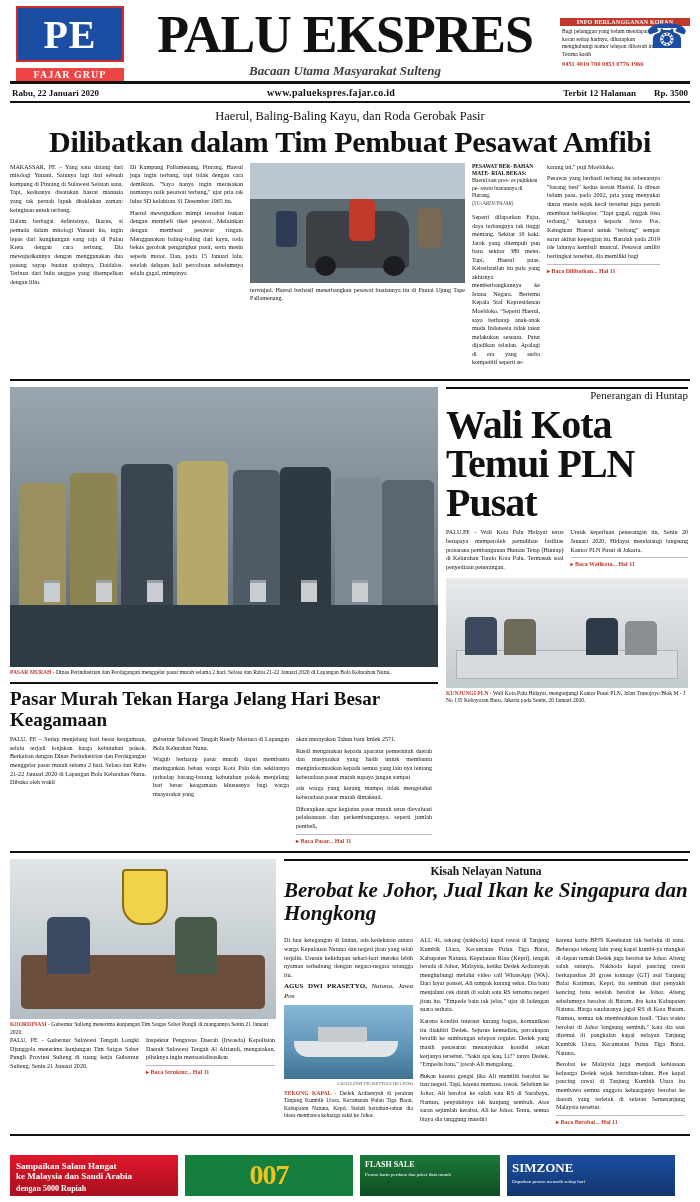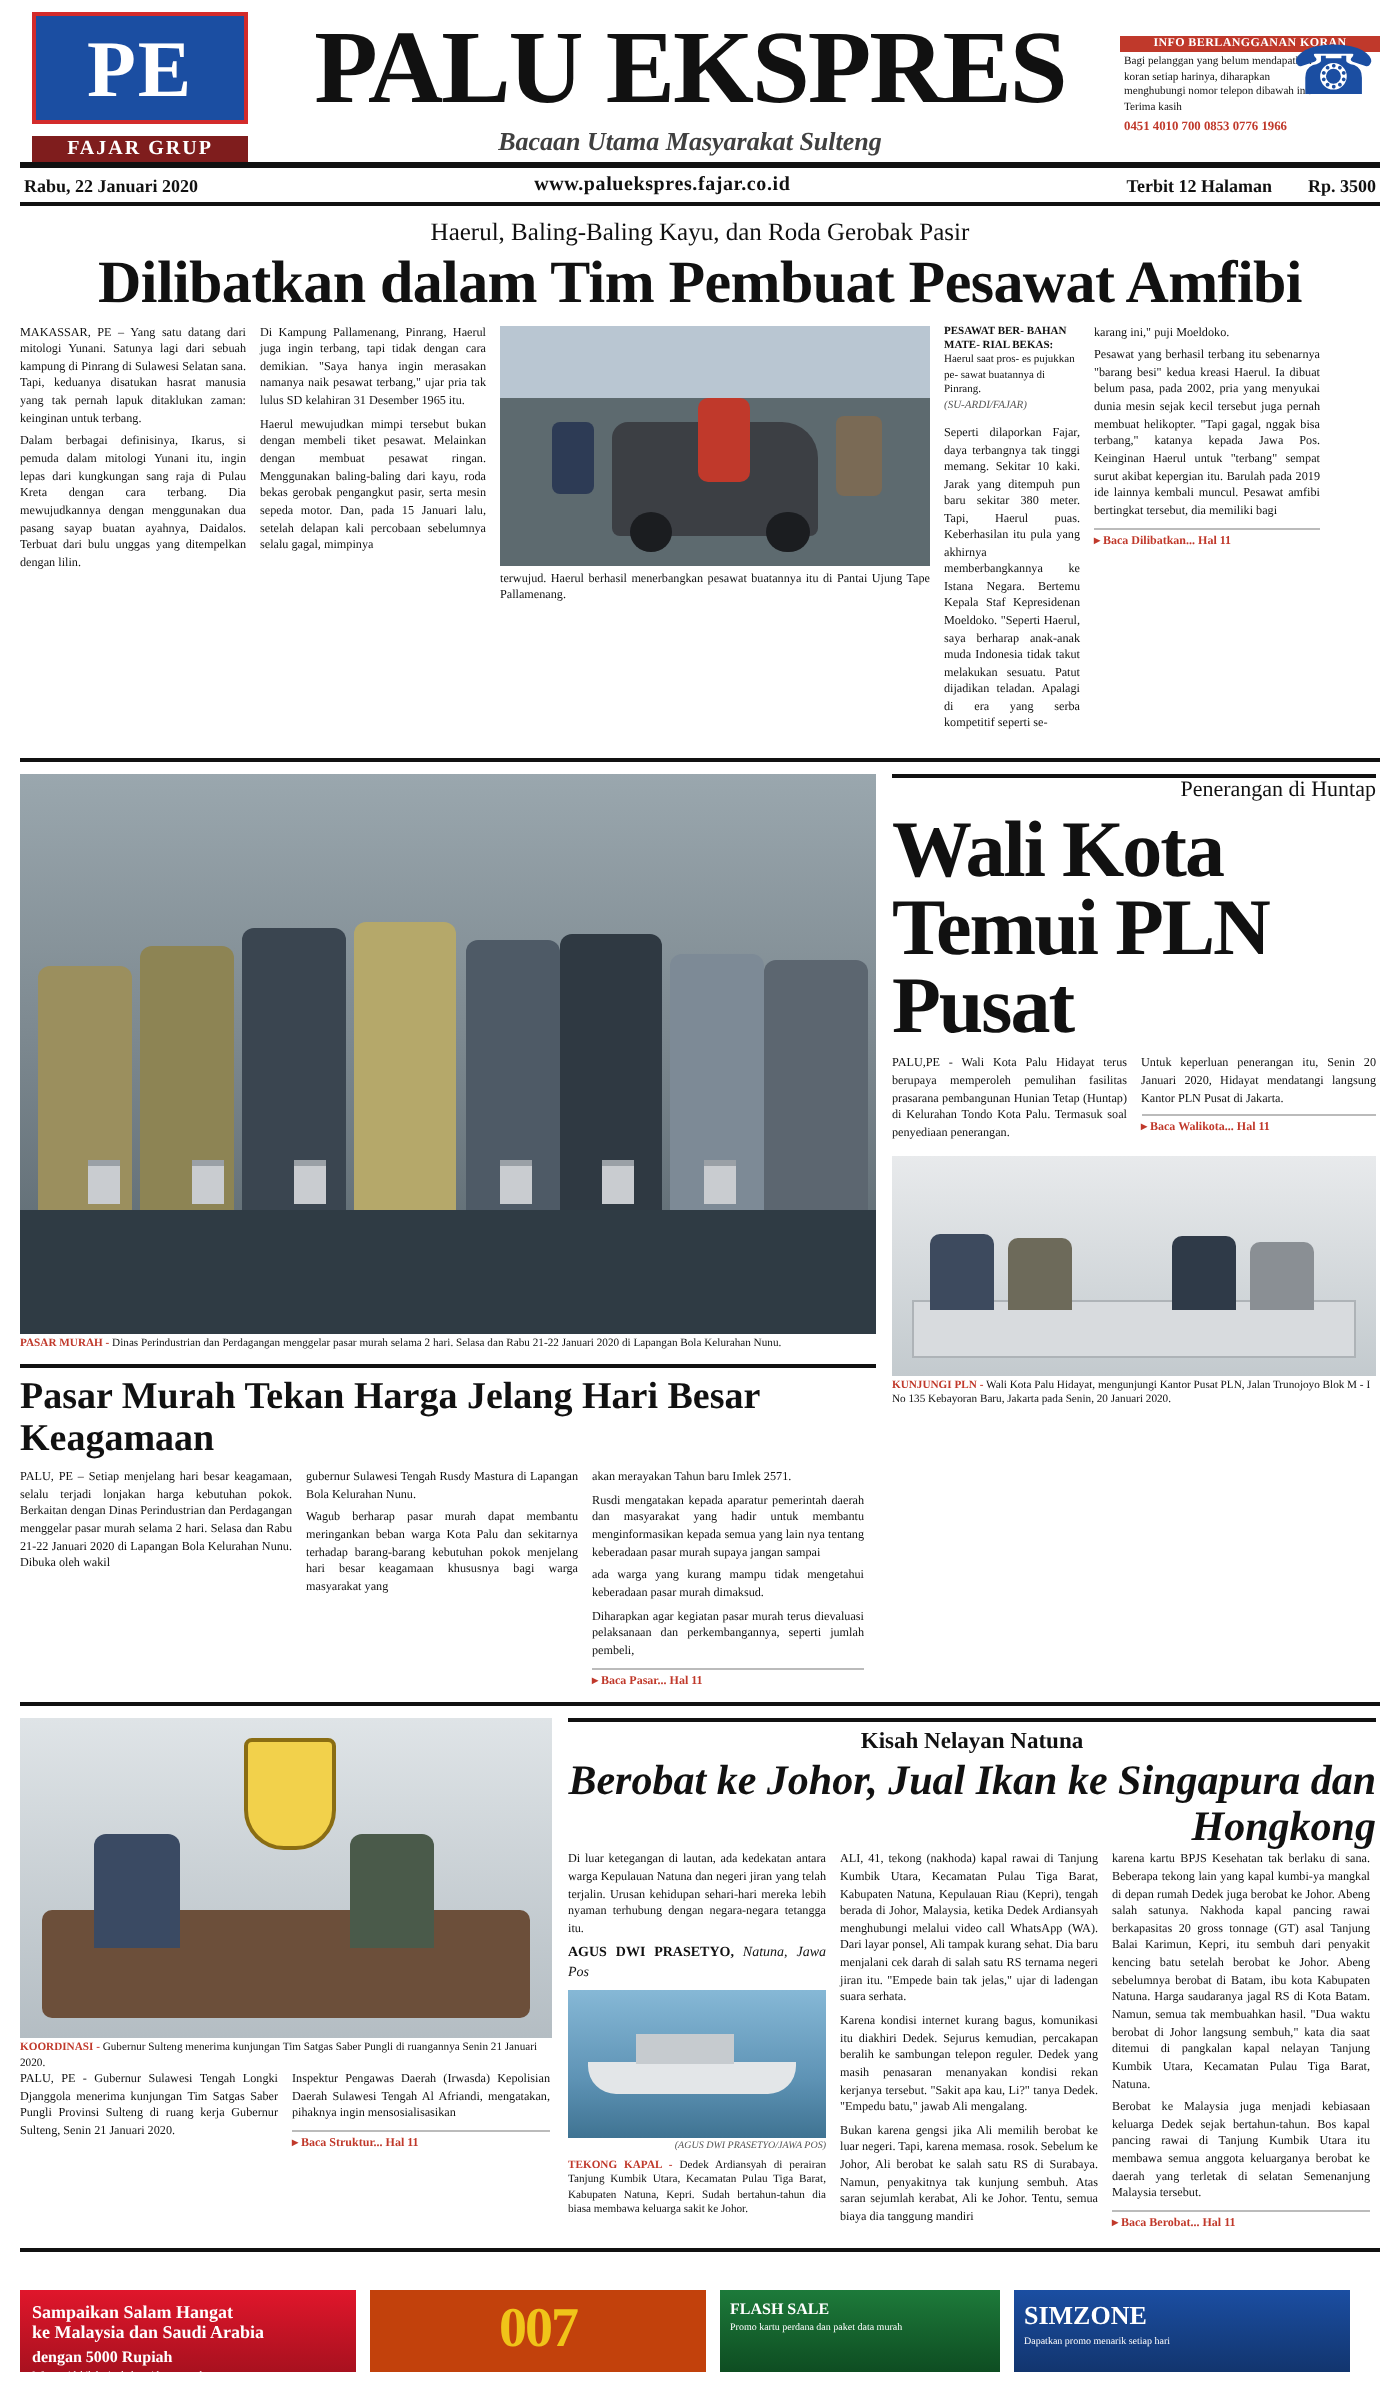--- a/index.html
+++ b/index.html
@@ -16,21 +16,21 @@
   
   .masthead { display:flex; align-items:stretch; height:78px; border-bottom:3px solid #111; }
   .logo-box { width:120px; display:flex; flex-direction:column; align-items:center; justify-content:space-between; }
   .logo-pe {
     width:108px; height:56px; background:#1b4ea2; color:#fff;
     display:flex; align-items:center; justify-content:center;
     font-family:"Liberation Serif", serif; font-weight:bold; font-size:40px;
     letter-spacing:1px; border:2px solid #d32b2b; position:relative;
   }
   .logo-sub {
-    width:108px; background:#7f1d1d; color:#fff; text-align:center;
+    width:108px; background:#ef4444; color:#fff; text-align:center;
     font-size:10px; font-weight:bold; letter-spacing:1px; padding:1px 0;
   }
   .title-box { flex:1; display:flex; flex-direction:column; align-items:center; justify-content:center; }
   .paper-title {
     font-family:"Liberation Serif", serif; font-weight:bold;
     font-size:52px; letter-spacing:-1px; line-height:1; color:#111;
   }
   .paper-tagline {
     font-family:"Liberation Serif", serif; font-style:italic; font-weight:bold;
     font-size:13px; color:#404040; margin-top:2px;
@@ -132,38 +132,38 @@
   .bph-sofa { position:absolute; left:4%; bottom:6%; width:92%; height:34%; background:#6c4f3a; border-radius:5px; }
   .bph-p1 { position:absolute; left:14%; bottom:28%; width:16%; height:36%; background:#3a4a63; border-radius:6px 6px 0 0; }
   .bph-p2 { position:absolute; left:62%; bottom:28%; width:16%; height:36%; background:#4a5a4a; border-radius:6px 6px 0 0; }
 
   .b-head { font-weight:bold; font-size:17px; line-height:1.1; margin:5px 0 4px 0; border-top:2px solid #111; padding-top:5px; }
   .two-col { display:flex; gap:7px; }
   .two-col .c { width:129px; font-size:6.1px; line-height:1.42; text-align:justify; }
   .two-col .c p { margin:0 0 3px 0; }
 
   .natuna-kicker { text-align:center; font-size:11.5px; font-weight:bold; border-top:2px solid #111; padding-top:4px; }
-  .natuna-head { text-align:right; font-style:italic; font-weight:bold; font-size:21px; line-height:1.1; margin:2px 0 1px 0; }
+  .natuna-head { text-align:left; font-style:italic; font-weight:bold; font-size:21px; line-height:1.1; margin:2px 0 11px 0; }
   .natuna-cols { display:flex; gap:7px; }
   .natuna-cols .c { width:129px; font-size:6.1px; line-height:1.42; text-align:justify; }
   .natuna-cols .c p { margin:0 0 3px 0; }
   .byline { font-weight:bold; font-size:7px; margin:3px 0; }
   .byline i { font-weight:normal; font-style:italic; }
   .boat-photo { width:129px; height:74px; position:relative; overflow:hidden; background:#6fa7c9; margin:3px 0 2px 0; }
   .boat-sea { position:absolute; inset:0; background:linear-gradient(#86b8d6 0%, #5e93b5 60%, #3f7392 100%); }
   .boat-hull { position:absolute; left:8%; top:48%; width:80%; height:22%; background:#e3e6e8; border-radius:0 0 14px 14px; }
   .boat-cabin { position:absolute; left:26%; top:30%; width:38%; height:20%; background:#c6cbcf; }
 
   
   .ad-strip { display:flex; gap:7px; margin-top:7px; height:62px; border-top:2px solid #111; padding-top:19px; }
   .ad { position:relative; overflow:hidden; color:#fff; font-size:6px; }
   .ad1 { width:168px; background:linear-gradient(#e0162b,#a8111f); padding:6px; }
   .ad1 .t { font-weight:bold; font-size:9px; line-height:1.15; }
   .ad1 .s { font-size:8px; font-weight:bold; margin-top:3px; }
-  .ad2 { width:168px; background:#c2410c; display:flex; align-items:center; justify-content:center; }
+  .ad2 { width:168px; background:#15803d; display:flex; align-items:center; justify-content:center; }
   .ad2 .bond { color:#f0c419; font-weight:bold; font-size:28px; letter-spacing:-1px; }
   .ad3 { width:140px; background:linear-gradient(#1d7a3a,#0e4d22); padding:5px; }
   .ad3 .t { font-weight:bold; font-size:8px; }
   .ad4 { width:168px; background:linear-gradient(#1b4ea2,#12356e); padding:5px; }
   .ad4 .t { font-weight:bold; font-size:13px; }
   .ad-small { font-size:5px; line-height:1.3; margin-top:3px; }
 
   .cap-red { color:#c0392b; font-weight:bold; }
 </style>
 </head>

